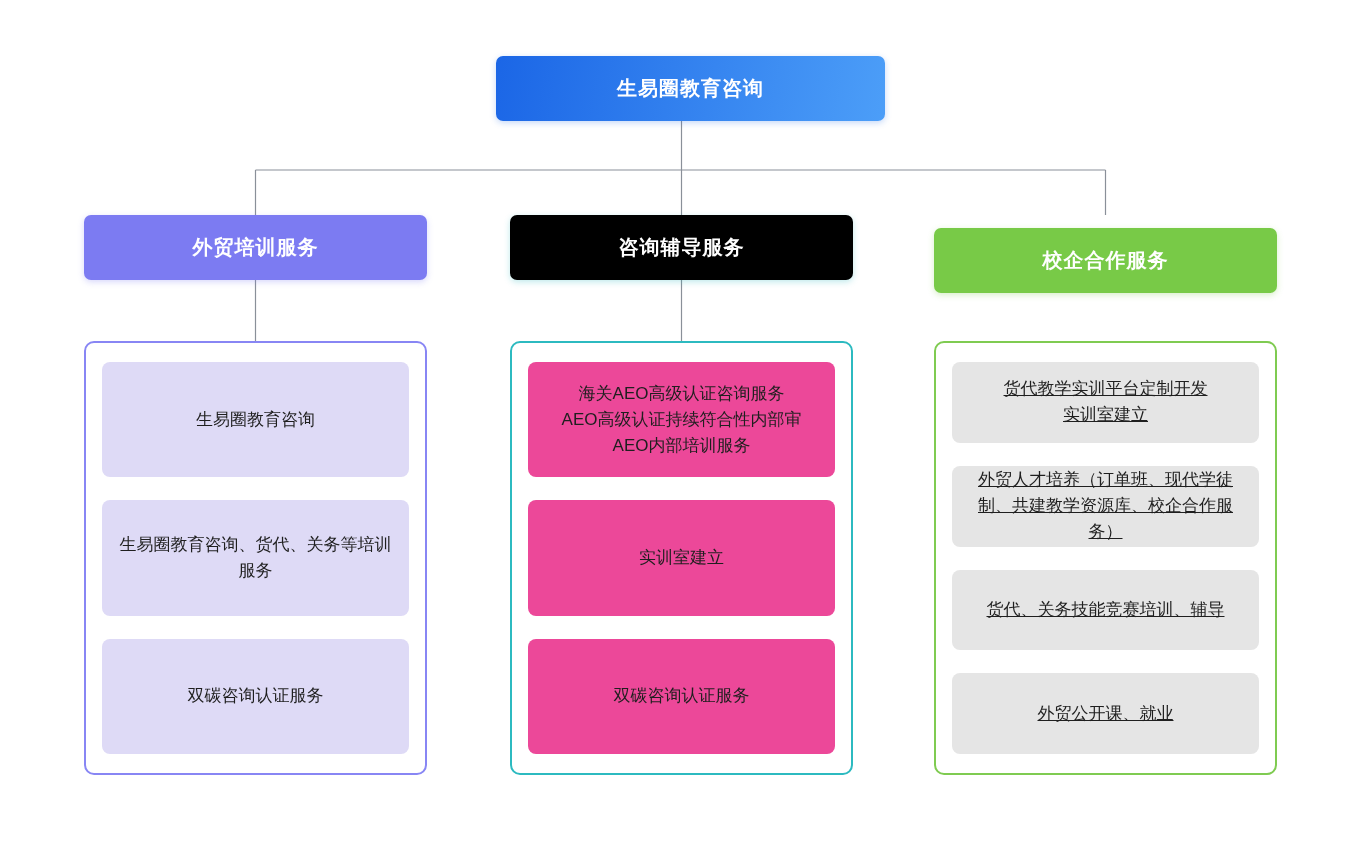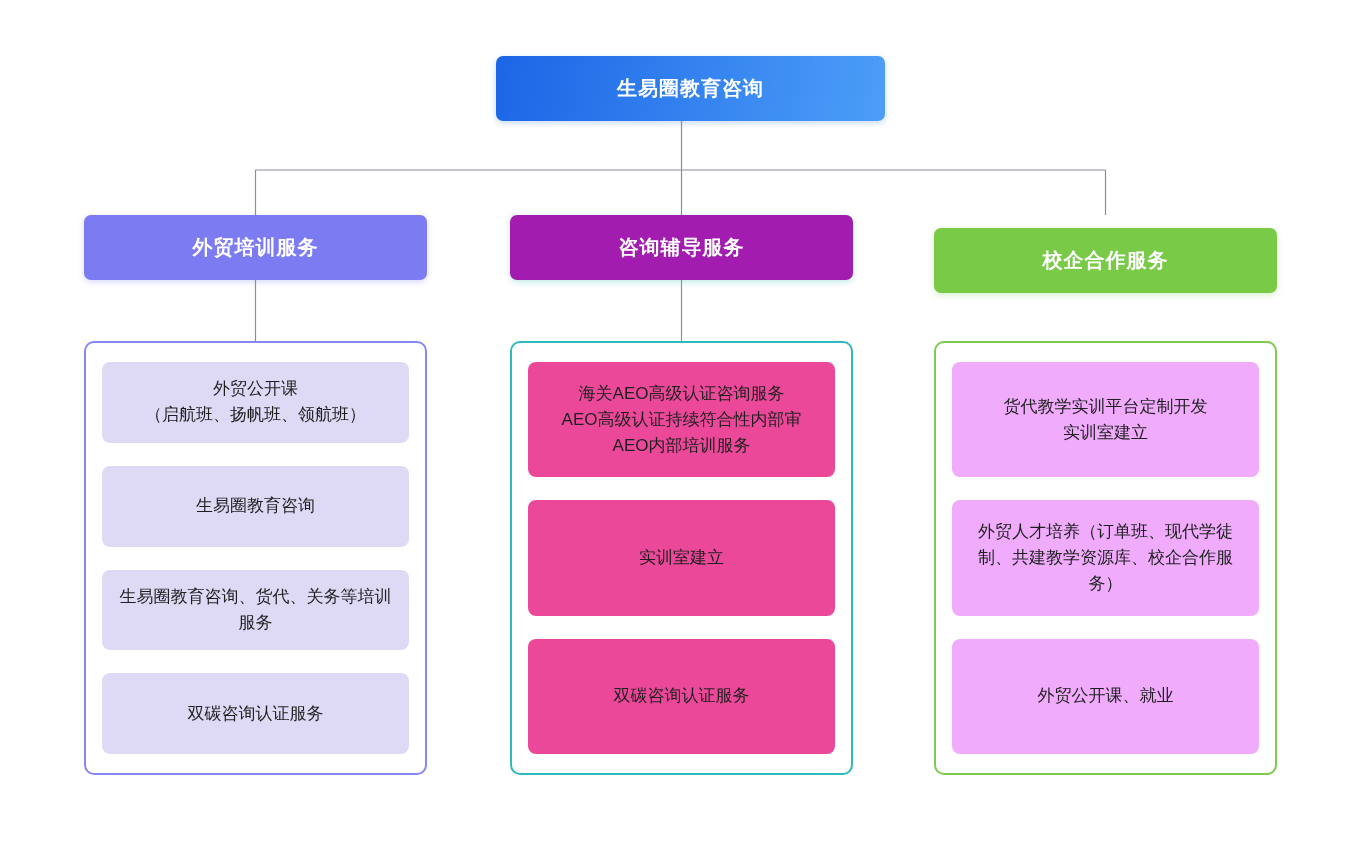--- a/index.html
+++ b/index.html
@@ -19,21 +19,21 @@
     box-shadow: 0 2px 6px rgba(27,102,230,0.25);
   }
 
   
   .branch-header {
     position: absolute; top: 215px; width: 343px; height: 65px;
     border-radius: 7px; display: flex; align-items: center; justify-content: center;
     color: #ffffff; font-size: 20px; font-weight: bold; letter-spacing: 1px;
   }
   .branch-header.b0 { left: 84px;  background: #7c7bf2; box-shadow: 0 2px 6px rgba(124,123,242,0.3); }
-  .branch-header.b1 { left: 510px; background: #a21caf; box-shadow: 0 2px 6px rgba(42,182,188,0.3); }
+  .branch-header.b1 { left: 510px; background: #000000; box-shadow: 0 2px 6px rgba(42,182,188,0.3); }
   .branch-header.b2 { left: 934px; background: #78ca47; box-shadow: 0 2px 6px rgba(120,202,71,0.3); margin-top: 13px; }
 
   
   .branch-container {
     position: absolute; top: 341px; width: 343px; height: 434px;
     background: #ffffff; border-radius: 10px;
     display: flex; flex-direction: column; gap: 23px; padding: 19px 16px;
   }
   .branch-container.c0 { left: 84px;  border: 2px solid #8886f4; }
   .branch-container.c1 { left: 510px; border: 2px solid #2cbac0; }
@@ -41,21 +41,21 @@
 
   
   .item {
     flex: 1 1 0; min-height: 0;
     border-radius: 8px; display: flex; align-items: center; justify-content: center;
     text-align: center; font-size: 17px; line-height: 26px; color: #1f1f1f;
     padding: 8px 12px; white-space: pre-line;
   }
   .c0 .item { background: #dedaf6; }
   .c1 .item { background: #ec4899; text-align: center; }
-  .c2 .item { background: #f0abfc; }
+  .c2 .item { background: #e5e5e5; text-decoration: underline; }
 </style>
 </head>
 <body>
 
 <div class="canvas">
 
   <svg class="connectors" viewBox="0 0 1360 844">
     <line x1="681.5" y1="121" x2="681.5" y2="170"></line>
     <line x1="255.5" y1="170" x2="1105.5" y2="170"></line>
     <line x1="255.5" y1="170" x2="255.5" y2="215"></line>
@@ -73,35 +73,34 @@
     <span>外贸培训服务</span>
   </div>
   <div class="branch-header b1">
     <span>咨询辅导服务</span>
   </div>
   <div class="branch-header b2">
     <span>校企合作服务</span>
   </div>
 
   <div class="branch-container c0">
-    <div class="item">外贸公开课
-（启航班、扬帆班、领航班）</div>
     <div class="item">生易圈教育咨询</div>
     <div class="item">生易圈教育咨询、货代、关务等培训服务</div>
     <div class="item">双碳咨询认证服务</div>
   </div>
 
   <div class="branch-container c1">
     <div class="item">海关AEO高级认证咨询服务
 AEO高级认证持续符合性内部审
 AEO内部培训服务</div>
     <div class="item">实训室建立</div>
     <div class="item">双碳咨询认证服务</div>
   </div>
 
   <div class="branch-container c2">
     <div class="item">货代教学实训平台定制开发
 实训室建立</div>
     <div class="item">外贸人才培养（订单班、现代学徒制、共建教学资源库、校企合作服务）</div>
+    <div class="item">货代、关务技能竞赛培训、辅导</div>
     <div class="item">外贸公开课、就业</div>
   </div>
 
 </div>
 
 </body></html>

